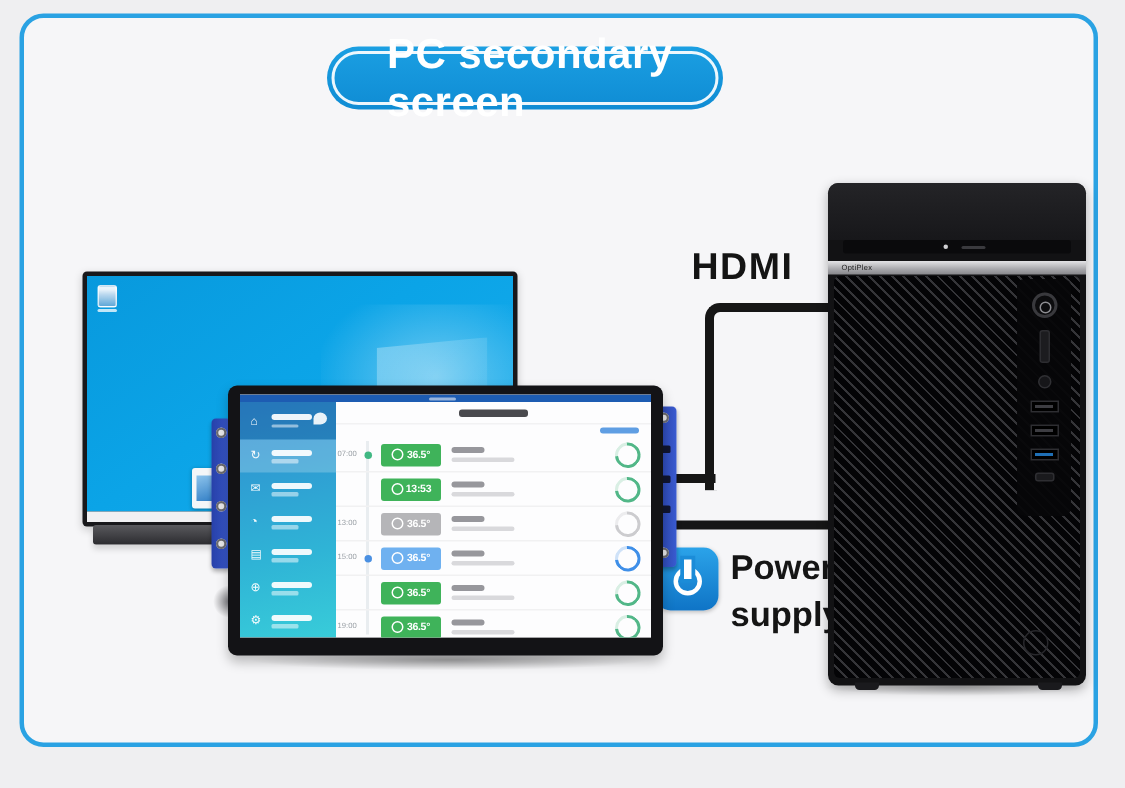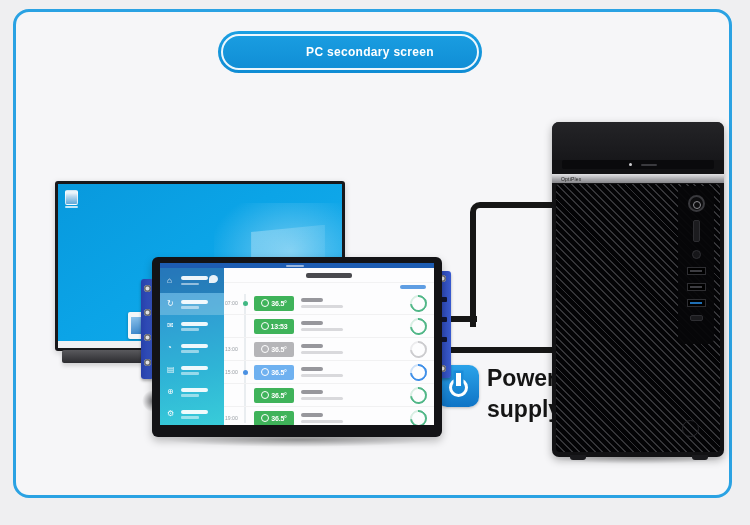--- a/index.html
+++ b/index.html
@@ -5,21 +5,21 @@
   html,body{margin:0;padding:0;}
   #stage{position:relative;width:750px;height:525px;background:#efeff1;overflow:hidden;
          font-family:"Liberation Sans","DejaVu Sans",sans-serif;}
   
   .bg-frame{position:absolute;left:13px;top:9px;width:713px;height:483px;
             border:3px solid #2aa2e3;border-radius:16px;background:#f6f6f8;}
   
   .banner{position:absolute;left:218px;top:31px;width:264px;height:42px;border-radius:21px;
           background:linear-gradient(180deg,#1b9fe2,#0f8cd4);display:flex;align-items:center;justify-content:center;}
   .banner::before{content:'';position:absolute;inset:3px;border:2px solid rgba(255,255,255,.92);border-radius:18px;}
-  .banner-label{color:#fff;font-size:12px;font-weight:bold;letter-spacing:.3px;position:relative;margin-left:40px;}
+  .banner-label{color:#fff;font-size:28px;font-weight:bold;letter-spacing:.3px;position:relative;margin-left:40px;}
 
   
   .m1{position:absolute;left:55px;top:181px;width:290px;height:170px;background:#18181b;border-radius:3px;
       box-shadow:0 2px 6px rgba(0,0,0,.18);}
   .m1-screen{position:absolute;left:3px;right:3px;top:3px;bottom:10px;overflow:hidden;
              background:linear-gradient(145deg,#0899dd 0%,#0ba4e7 45%,#17acec 100%);}
   .m1-screen::before{content:'';position:absolute;left:55%;top:12%;width:45%;height:68%;
              background:radial-gradient(ellipse at 60% 45%,rgba(255,255,255,.38),rgba(255,255,255,.10) 55%,transparent 75%);}
   .m1-screen::after{content:'';position:absolute;left:68%;top:26%;width:26%;height:38%;
              background:linear-gradient(115deg,rgba(255,255,255,.30),rgba(255,255,255,.05));
@@ -153,20 +153,21 @@
       <div class="m1-dialog"></div>
     </div>
     <div class="m1-chin"></div>
   </div>
   <div class="m1-stand"></div>
 
   <div class="cable-hdmi-elbow"></div>
   <div class="cable-hdmi-end"></div>
   <div class="cable-power"></div>
 
+  <div class="hdmi-label">HDMI</div>
   <div class="power-badge">
     <div class="pwr-glyph"></div>
   </div>
   <div class="power-label">
     <div>Power</div>
     <div>supply</div>
   </div>
 
   <div class="pcb pcb-left">
     <span class="screw" style="top:6px"></span>

